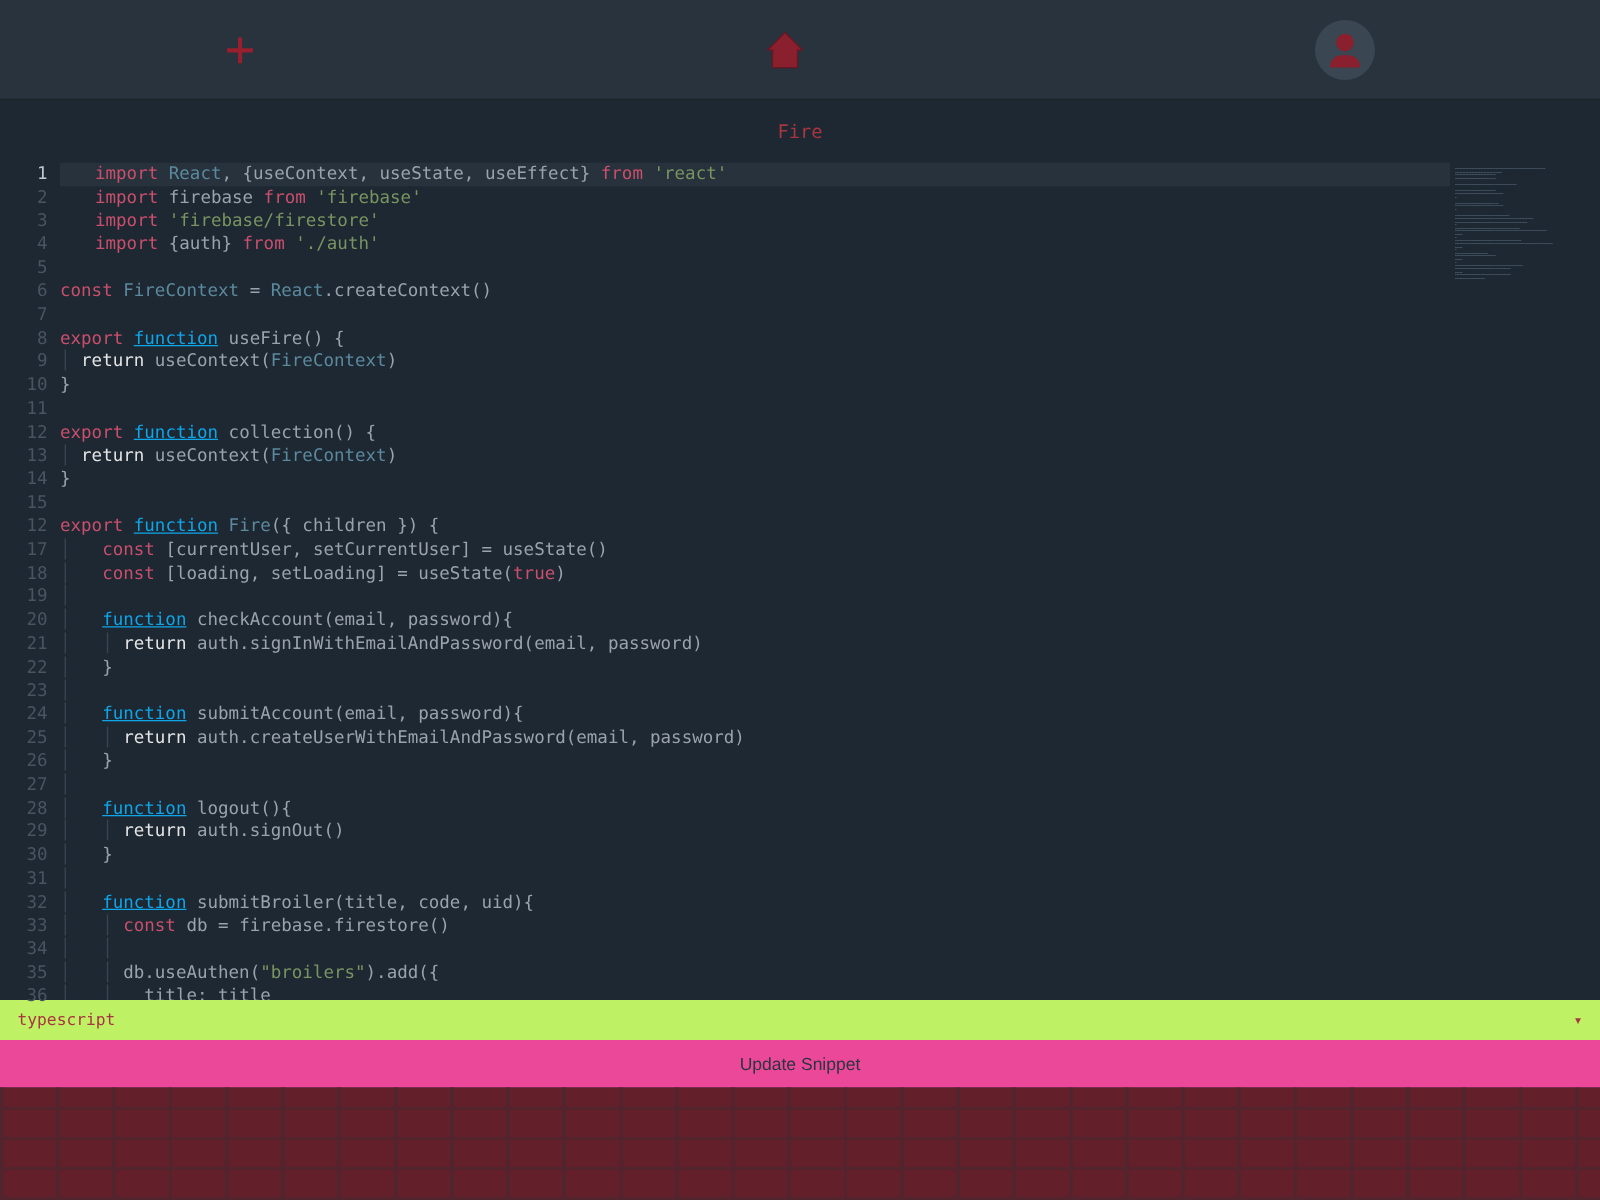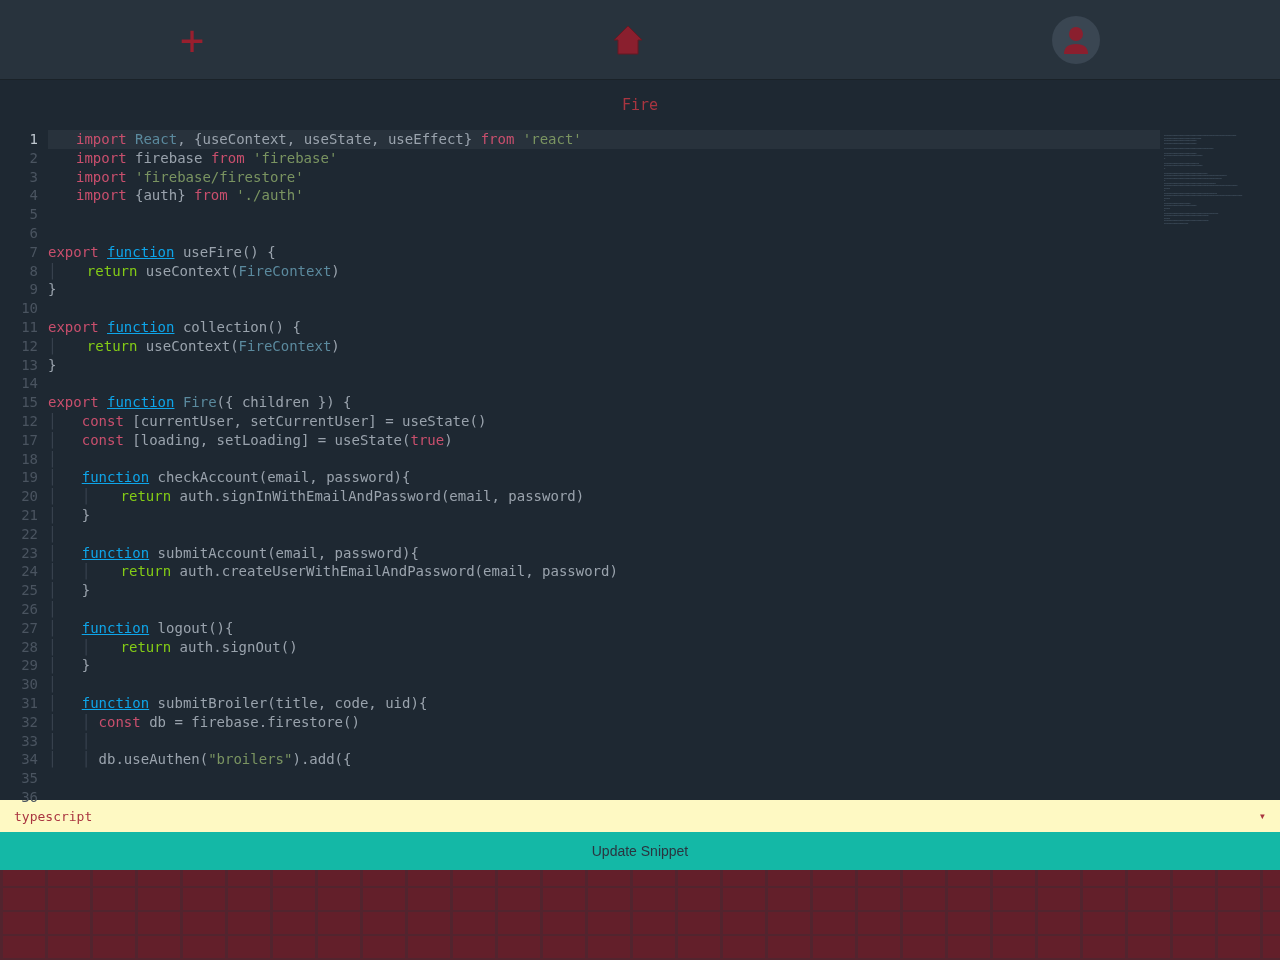--- a/index.html
+++ b/index.html
@@ -73,50 +73,50 @@
   line-height: 18.8px;
   white-space: pre;
 }
 .gutter .line.active { color: #c0c8d0; }
 .code-area .line.active { background: #28323c; }
 .kw-import { color: #c94f6d; margin-left: 28px; }
 .kw-from { color: #c94f6d; }
 .kw-const { color: #c94f6d; }
 .kw-export { color: #c94f6d; }
 .kw-function { color: #0ea5e9; text-decoration: underline; }
-.kw-return { color: #84cc16; margin-left: 22px; }
+.kw-return { color: #e5e5e5; }
 .kw-true { color: #c94f6d; }
 .ident { color: #9aa3ad; }
 .type { color: #5b8a9e; }
 .str { color: #7a9461; }
 .punc { color: #9aa3ad; }
 .indent-guide { color: #3a4450; }
 .minimap {
   width: 120px;
   background: #1e2832;
   padding: 4px;
   font-size: 2px;
   line-height: 2.5px;
   color: #4a5a6a;
   overflow: hidden;
 }
 .minimap-line { height: 2.5px; white-space: nowrap; overflow: hidden; }
 .language-bar {
   height: 32px;
-  background: #fef9c3;
+  background: #bef264;
   display: flex;
   align-items: center;
   justify-content: space-between;
   padding: 0 14px;
 }
 .language-label { color: #a93540; font-size: 13px; }
 .chevron { color: #a93540; font-size: 12px; }
 .update-btn {
   height: 38px;
-  background: #14b8a6;
+  background: #ec4899;
   color: #2a3540;
   display: flex;
   align-items: center;
   justify-content: center;
   font-family: sans-serif;
   font-size: 14px;
   font-weight: 500;
   cursor: pointer;
 }
 .pattern-footer {
@@ -188,20 +188,21 @@
       <div class="line">34</div>
       <div class="line">35</div>
       <div class="line">36</div>
     </div>
   <div class="code-area" id="code">
       <div class="line active"><span class="kw-import">import</span><span class="punc"> </span><span class="type">React</span><span class="punc">, {</span><span class="ident">useContext</span><span class="punc">, </span><span class="ident">useState</span><span class="punc">, </span><span class="ident">useEffect</span><span class="punc">} </span><span class="kw-from">from</span><span class="punc"> </span><span class="str">'react'</span></div>
       <div class="line"><span class="kw-import">import</span><span class="punc"> </span><span class="ident">firebase</span><span class="punc"> </span><span class="kw-from">from</span><span class="punc"> </span><span class="str">'firebase'</span></div>
       <div class="line"><span class="kw-import">import</span><span class="punc"> </span><span class="str">'firebase/firestore'</span></div>
       <div class="line"><span class="kw-import">import</span><span class="punc"> {</span><span class="ident">auth</span><span class="punc">} </span><span class="kw-from">from</span><span class="punc"> </span><span class="str">'./auth'</span></div>
       <div class="line"></div>
+      <div class="line"><span class="kw-const">const</span><span class="punc"> </span><span class="type">FireContext</span><span class="punc"> = </span><span class="type">React</span><span class="punc">.createContext()</span></div>
       <div class="line"></div>
       <div class="line"><span class="kw-export">export</span><span class="punc"> </span><span class="kw-function">function</span><span class="punc"> </span><span class="ident">useFire</span><span class="punc">() {</span></div>
       <div class="line"><span class="indent-guide">│ </span><span class="kw-return">return</span><span class="punc"> useContext(</span><span class="type">FireContext</span><span class="punc">)</span></div>
       <div class="line"><span class="punc">}</span></div>
       <div class="line"></div>
       <div class="line"><span class="kw-export">export</span><span class="punc"> </span><span class="kw-function">function</span><span class="punc"> </span><span class="ident">collection</span><span class="punc">() {</span></div>
       <div class="line"><span class="indent-guide">│ </span><span class="kw-return">return</span><span class="punc"> useContext(</span><span class="type">FireContext</span><span class="punc">)</span></div>
       <div class="line"><span class="punc">}</span></div>
       <div class="line"></div>
       <div class="line"><span class="kw-export">export</span><span class="punc"> </span><span class="kw-function">function</span><span class="punc"> </span><span class="type">Fire</span><span class="punc">({ children }) {</span></div>
@@ -217,20 +218,21 @@
       <div class="line"><span class="indent-guide">│   </span><span class="punc">}</span></div>
       <div class="line"><span class="indent-guide">│</span></div>
       <div class="line"><span class="indent-guide">│   </span><span class="kw-function">function</span><span class="punc"> </span><span class="ident">logout</span><span class="punc">(){</span></div>
       <div class="line"><span class="indent-guide">│   │ </span><span class="kw-return">return</span><span class="punc"> auth.signOut()</span></div>
       <div class="line"><span class="indent-guide">│   </span><span class="punc">}</span></div>
       <div class="line"><span class="indent-guide">│</span></div>
       <div class="line"><span class="indent-guide">│   </span><span class="kw-function">function</span><span class="punc"> </span><span class="ident">submitBroiler</span><span class="punc">(title, code, uid){</span></div>
       <div class="line"><span class="indent-guide">│   │ </span><span class="kw-const">const</span><span class="punc"> db = firebase.firestore()</span></div>
       <div class="line"><span class="indent-guide">│   │</span></div>
       <div class="line"><span class="indent-guide">│   │ </span><span class="punc">db.useAuthen(</span><span class="str">"broilers"</span><span class="punc">).add({</span></div>
+      <div class="line"><span class="indent-guide">│   │   </span><span class="ident">title</span><span class="punc">: title</span></div>
     </div>
   <div class="minimap" id="minimap">
       <div class="minimap-line">▬▬▬▬▬▬▬▬▬▬▬▬▬▬▬▬▬▬▬▬▬▬▬▬▬▬▬▬▬▬▬▬▬▬▬▬▬▬▬▬▬▬▬▬▬▬▬▬▬▬▬▬▬▬▬▬▬▬▬▬</div>
       <div class="minimap-line">▬▬▬▬▬▬▬▬▬▬▬▬▬▬▬▬▬▬▬▬▬▬▬▬▬▬▬▬▬▬▬</div>
       <div class="minimap-line">▬▬▬▬▬▬▬▬▬▬▬▬▬▬▬▬▬▬▬▬▬▬▬▬▬▬▬</div>
       <div class="minimap-line">▬▬▬▬▬▬▬▬▬▬▬▬▬▬▬▬▬▬▬▬▬▬▬▬▬▬▬</div>
       <div class="minimap-line"></div>
       <div class="minimap-line">▬▬▬▬▬▬▬▬▬▬▬▬▬▬▬▬▬▬▬▬▬▬▬▬▬▬▬▬▬▬▬▬▬▬▬▬▬▬▬▬▬</div>
       <div class="minimap-line"></div>
       <div class="minimap-line">▬▬▬▬▬▬▬▬▬▬▬▬▬▬▬▬▬▬▬▬▬▬▬▬▬▬▬</div>

